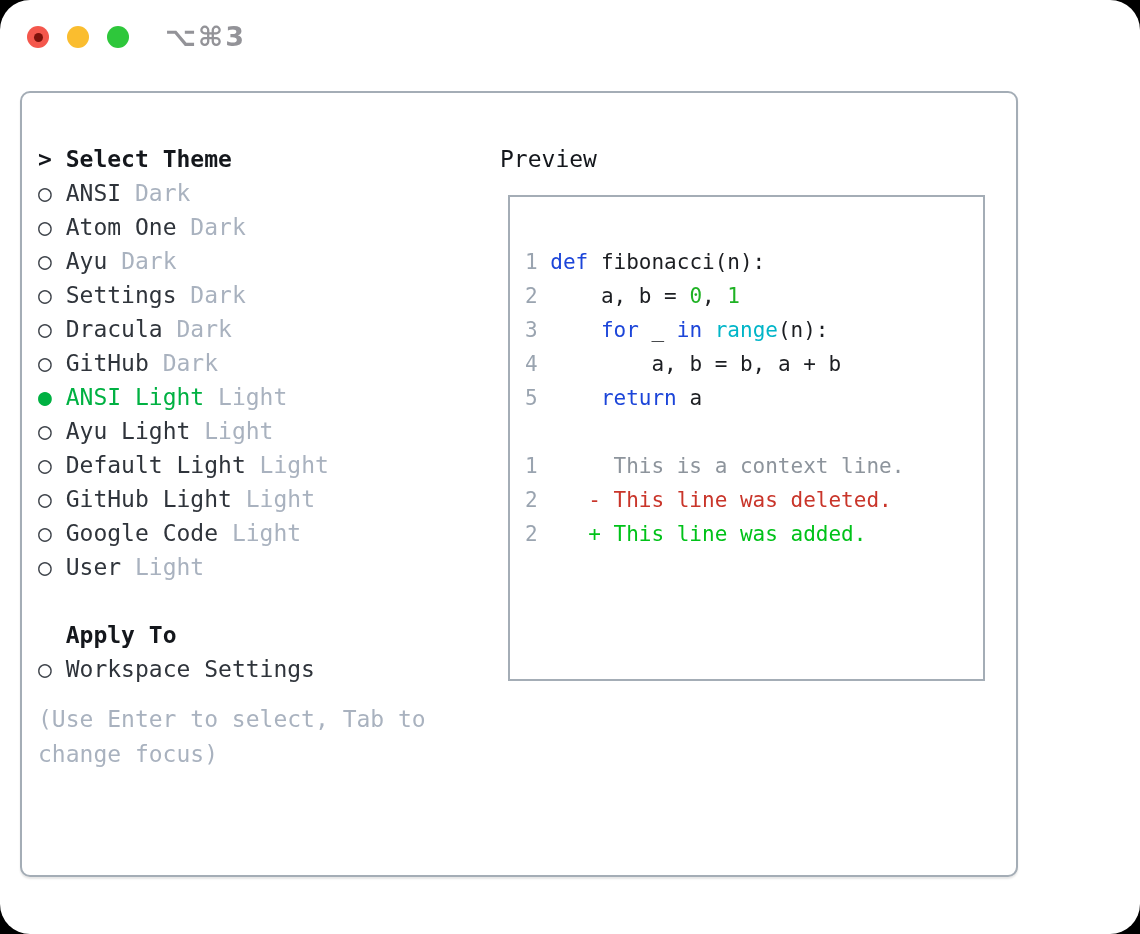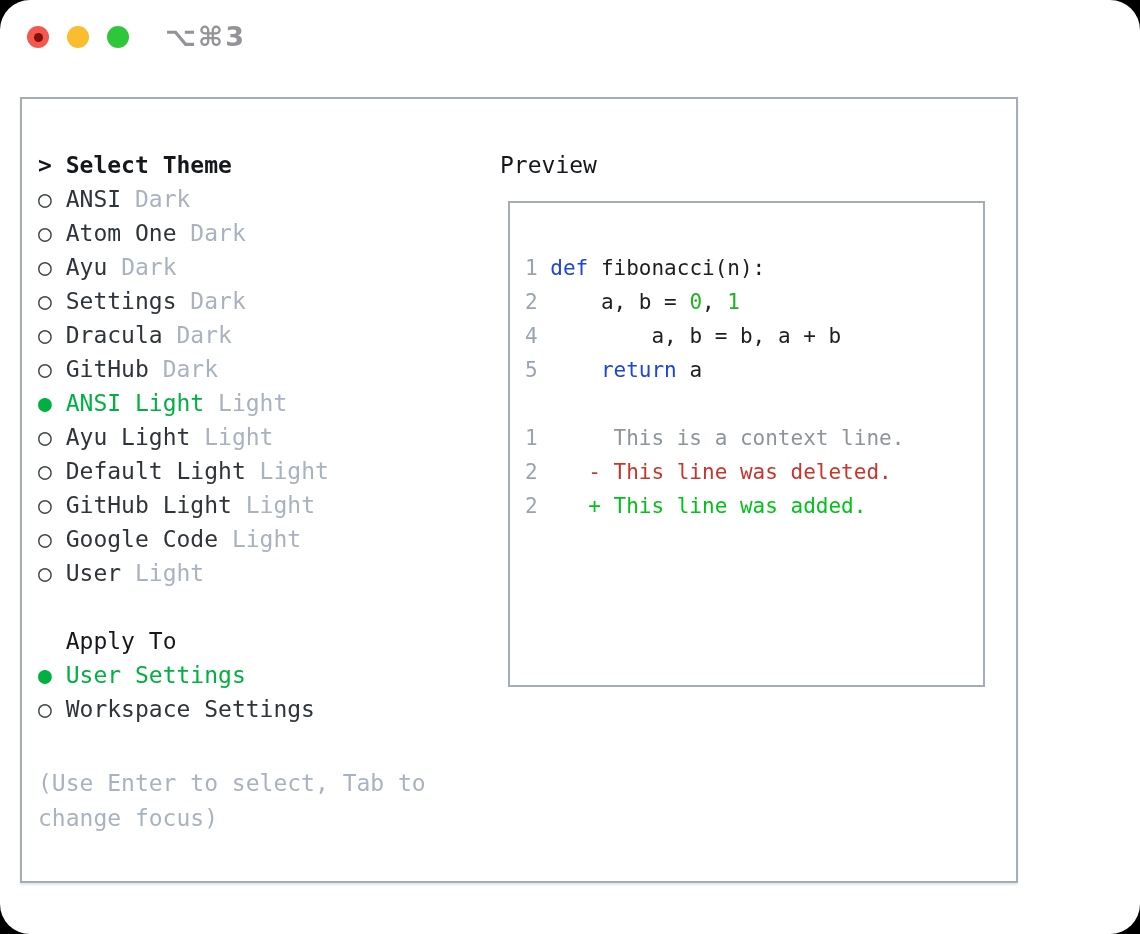--- a/index.html
+++ b/index.html
@@ -24,41 +24,41 @@
     border-radius:50%;background:#7d120b;display:block;
   }
   .win-title{
     position:absolute;left:165px;top:22px;height:30px;line-height:30px;
     font-family:"DejaVu Sans","Liberation Sans",sans-serif;
     font-size:27px;font-weight:600;letter-spacing:2px;color:var(--title_gray);
   }
 
   
   .panel{
-    position:absolute;left:20px;top:97px;width:994px;height:782px;
-    border:2px solid var(--border_gray);border-radius:0;background:#fff;
+    position:absolute;left:20px;top:91px;width:994px;height:782px;
+    border:2px solid var(--border_gray);border-radius:10px;background:#fff;
     box-shadow:0 2px 2px rgba(0,0,0,0.10);
   }
 
   
   .left-col{position:absolute;left:16px;top:49px;}
   .row{height:34px;line-height:34px;font-size:23px;white-space:pre;color:var(--text_primary);}
   .row.blank{height:34px;}
   .header-row{font-weight:bold;color:var(--ink);}
   .prompt{color:var(--ink);}
   .marker{color:var(--text_secondary);}
   .marker.selected{color:var(--selected_green);}
   .t-name{color:var(--text_primary);}
   .t-name.selected{color:var(--selected_green);}
   .t-variant{color:var(--muted_gray);}
-  .apply-header{color:var(--ink);}
+  .apply-header{color:var(--ink);font-weight:bold;}
   .opt-label{color:var(--text_primary);}
   .opt-label.selected{color:var(--selected_green);}
   .help{
-    margin-top:40px;width:402px;font-size:23px;line-height:35px;
+    margin-top:16px;width:402px;font-size:23px;line-height:35px;
     color:var(--muted_gray);white-space:normal;
   }
 
   
   .preview-title{
     position:absolute;left:478px;top:49px;height:34px;line-height:34px;
     font-size:23px;font-weight:normal;color:var(--ink);
   }
   .preview-box{
     position:absolute;left:486px;top:102px;width:477px;height:486px;
@@ -105,31 +105,31 @@
           <div class="row theme-item"><span class="marker selected">●</span> <span class="t-name selected">ANSI Light</span> <span class="t-variant">Light</span></div>
           <div class="row theme-item"><span class="marker">○</span> <span class="t-name">Ayu Light</span> <span class="t-variant">Light</span></div>
           <div class="row theme-item"><span class="marker">○</span> <span class="t-name">Default Light</span> <span class="t-variant">Light</span></div>
           <div class="row theme-item"><span class="marker">○</span> <span class="t-name">GitHub Light</span> <span class="t-variant">Light</span></div>
           <div class="row theme-item"><span class="marker">○</span> <span class="t-name">Google Code</span> <span class="t-variant">Light</span></div>
           <div class="row theme-item"><span class="marker">○</span> <span class="t-name">User</span> <span class="t-variant">Light</span></div>
         </div>
       <div class="row blank"> </div>
       <div class="row apply-header"><span>  </span><span>Apply To</span></div>
       <div>
-          <div class="row apply-option"><span class="marker selected">●</span> <span class="opt-label selected">User Settings</span></div>
           <div class="row apply-option"><span class="marker">○</span> <span class="opt-label">Workspace Settings</span></div>
         </div>
       <div class="help">(Use Enter to select, Tab to change focus)</div>
     </div>
 
     <div class="preview-title">Preview</div>
     <div class="preview-box">
       <div>
           <div class="code-line"><span class="ln">1</span> <span class="tok-keyword">def</span><span class="tok-plain"> fibonacci(n):</span></div>
           <div class="code-line"><span class="ln">2</span> <span class="tok-plain">    a, b = </span><span class="tok-number">0</span><span class="tok-plain">, </span><span class="tok-number">1</span></div>
+          <div class="code-line"><span class="ln">3</span> <span class="tok-plain">    </span><span class="tok-keyword">for</span><span class="tok-plain"> _ </span><span class="tok-keyword">in</span><span class="tok-plain"> </span><span class="tok-builtin">range</span><span class="tok-plain">(n):</span></div>
           <div class="code-line"><span class="ln">4</span> <span class="tok-plain">        a, b = b, a + b</span></div>
           <div class="code-line"><span class="ln">5</span> <span class="tok-plain">    </span><span class="tok-keyword">return</span><span class="tok-plain"> a</span></div>
           <div class="code-line"> </div>
           <div class="code-line"><span class="ln">1</span><span class="diff-context">      This is a context line.</span></div>
           <div class="code-line"><span class="ln">2</span><span class="diff-deleted">    - This line was deleted.</span></div>
           <div class="code-line"><span class="ln">2</span><span class="diff-added">    + This line was added.</span></div>
         </div>
     </div>
 
   </div>

